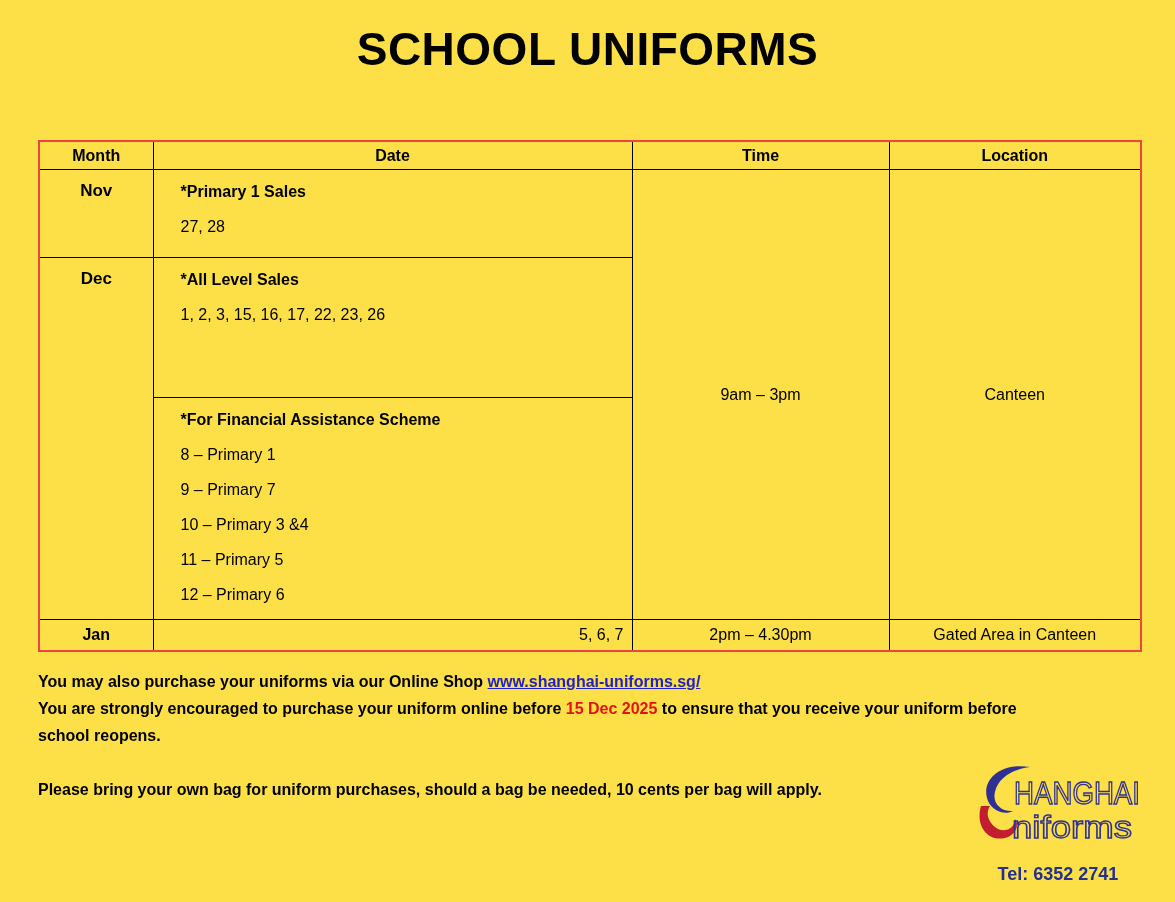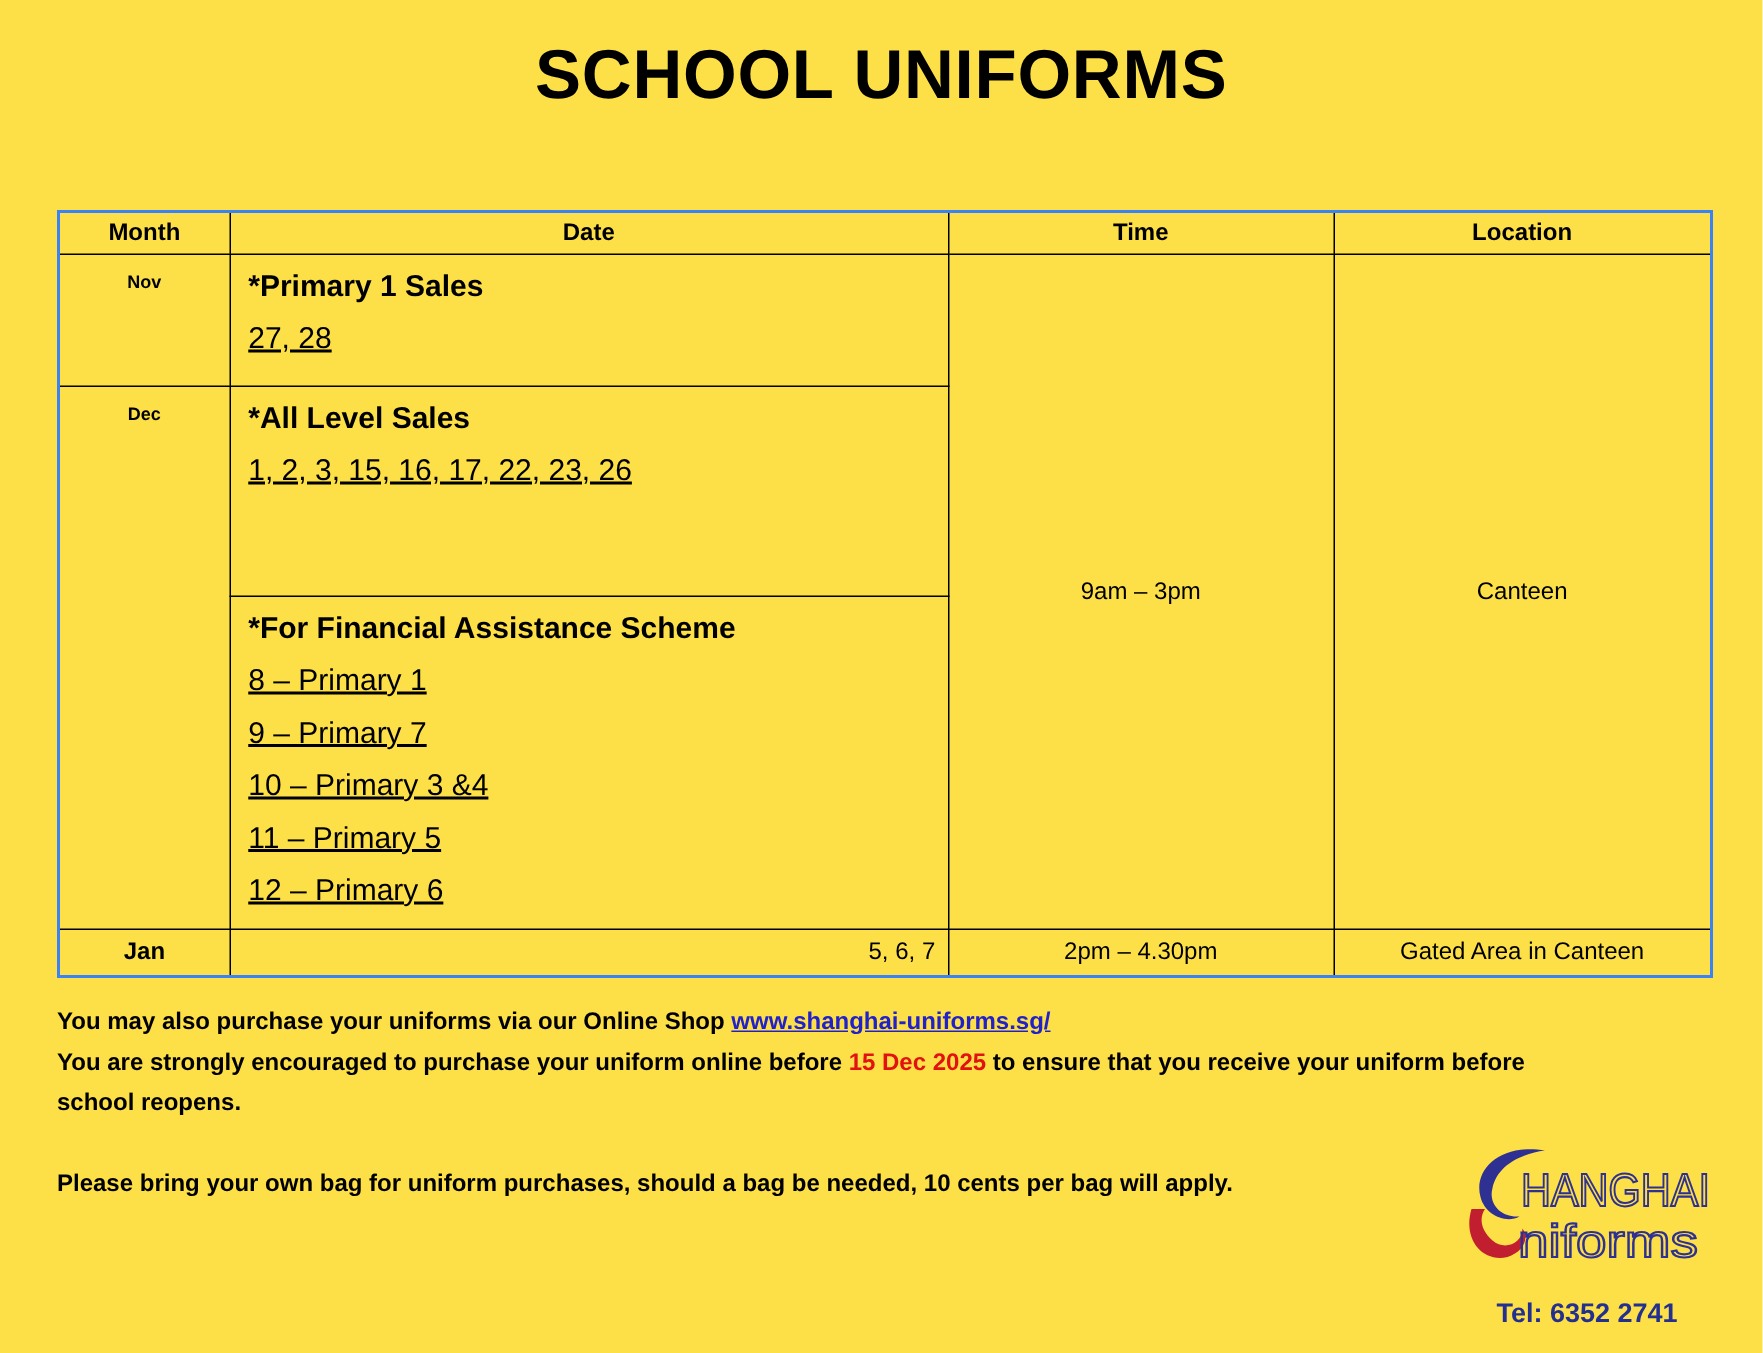--- a/index.html
+++ b/index.html
@@ -9,39 +9,39 @@
   }
   .title{
     padding-top:24px;text-align:center;font-size:46px;font-weight:800;
     letter-spacing:0.5px;line-height:50px;
   }
   .subtitle{
     text-align:center;font-size:25px;font-weight:700;margin-top:9px;
   }
   table.sale-table{
     position:absolute;left:38px;top:140px;width:1102px;
-    border-collapse:collapse;border:2px solid #3b82f6;table-layout:fixed;
+    border-collapse:collapse;border:2px solid #ef4444;table-layout:fixed;
   }
   table.sale-table th, table.sale-table td{
     border:1px solid #000;
   }
   th.hdr{
     font-size:16px;font-weight:700;text-align:center;height:25px;padding:1px 2px;
   }
   td.month-cell{
-    text-align:center;vertical-align:top;font-weight:700;font-size:12px;padding-top:11px;
+    text-align:center;vertical-align:top;font-weight:700;font-size:17px;padding-top:11px;
   }
   td.month-cell-mid{
     text-align:center;vertical-align:middle;font-weight:700;font-size:16px;
   }
   td.date-cell{
-    vertical-align:top;text-align:left;padding:11px 8px 0 12px;font-size:20px;
+    vertical-align:top;text-align:left;padding:11px 8px 0 27px;font-size:16px;
   }
   .date-line-title{font-weight:700;margin:0 0 14px 0;line-height:21px;}
-  .date-line{font-weight:400;margin:0 0 14px 0;line-height:21px;text-decoration:underline;}
+  .date-line{font-weight:400;margin:0 0 14px 0;line-height:21px;}
   td.center-cell{
     text-align:center;vertical-align:middle;font-size:16px;font-weight:400;
   }
   tr.r-hdr{height:27px;}
   tr.r-nov{height:88px;}
   tr.r-dec-a{height:140px;}
   tr.r-dec-b{height:217px;}
   tr.r-jan{height:31px;padding-left:40px;}
   td.jan-date{vertical-align:middle;text-align:right;padding:0 8px 0 10px;font-size:16px;}
   .notes{

